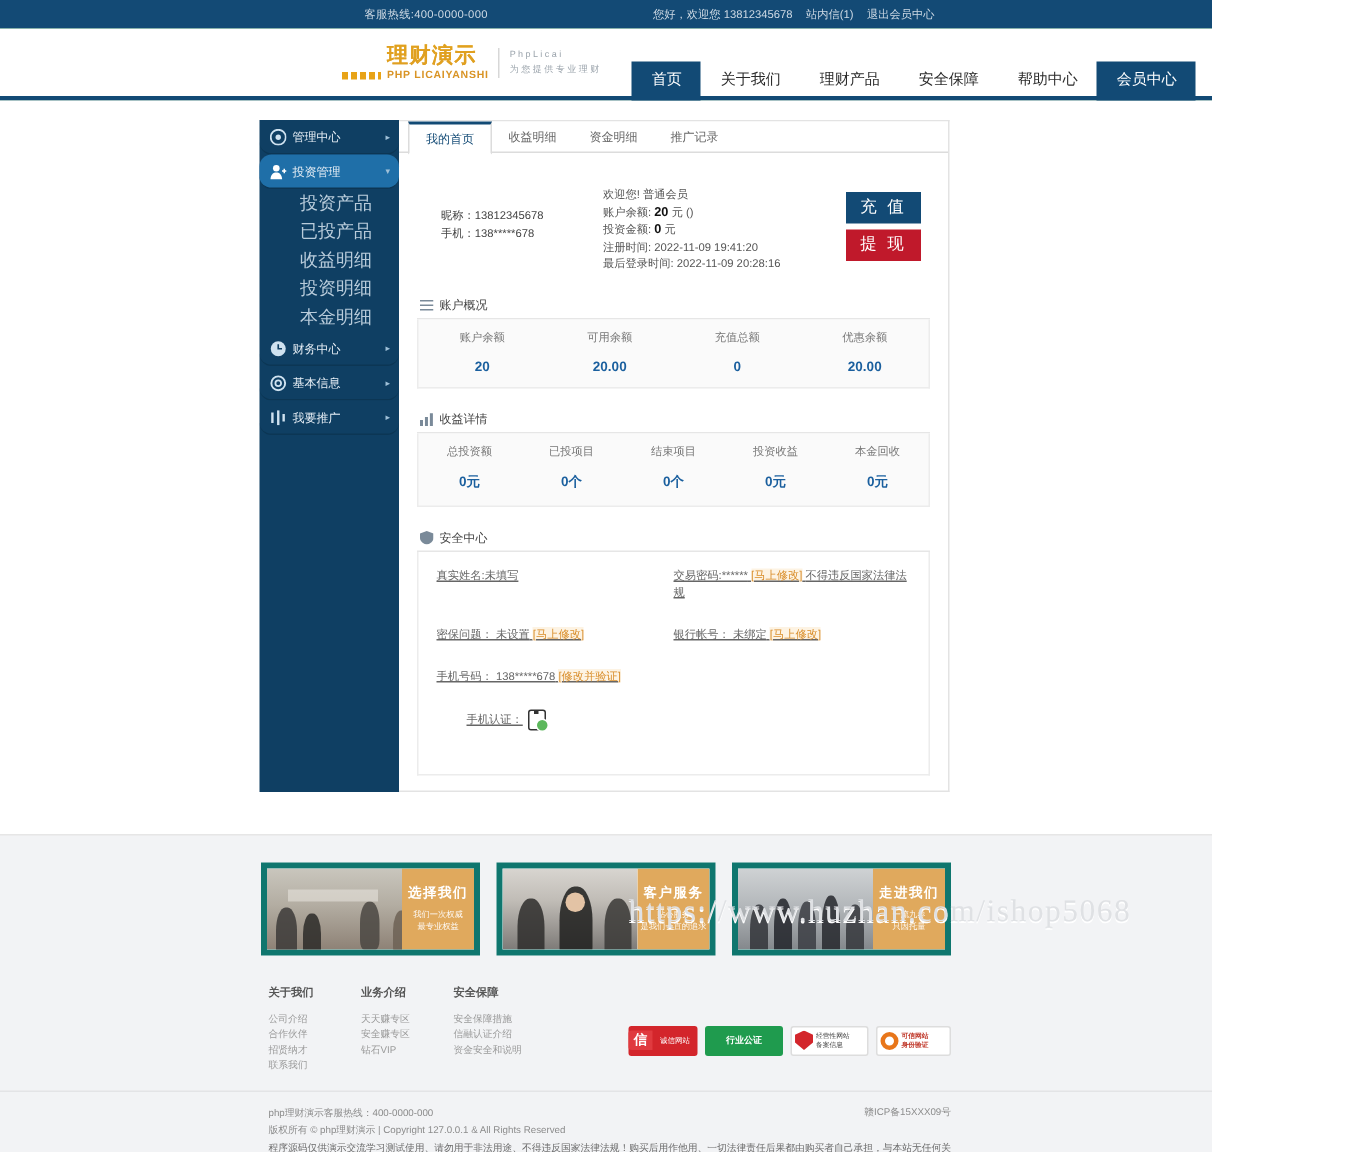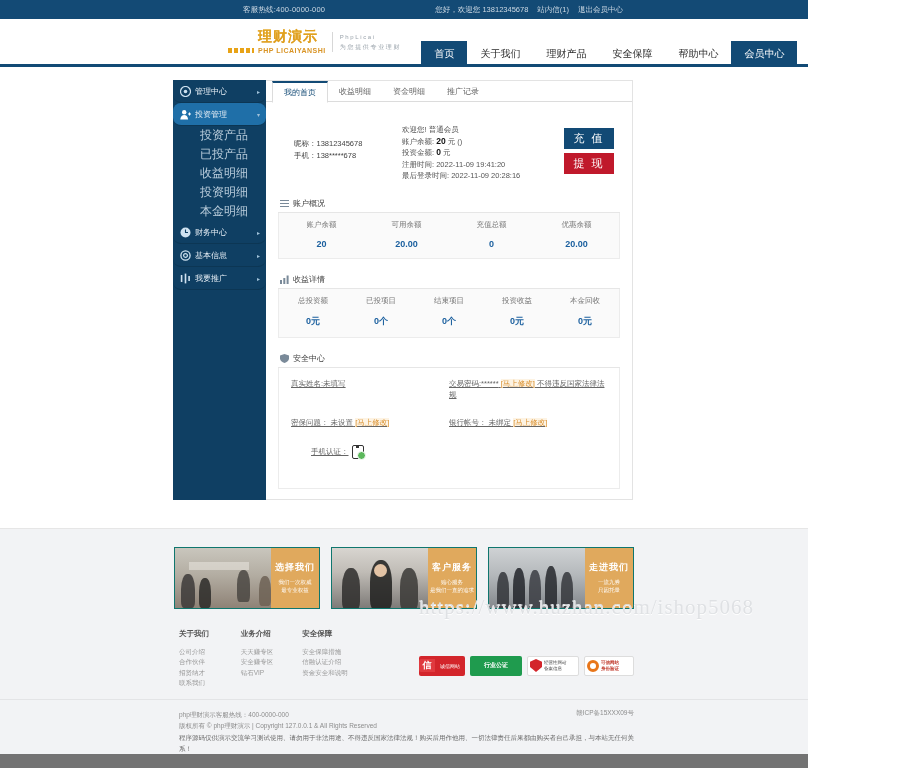--- a/index.html
+++ b/index.html
@@ -4,21 +4,21 @@
 <style>
   * { box-sizing: border-box; margin: 0; padding: 0; }
   html, body {
     width: 900px; height: 768px;
     font-family: "Liberation Sans", "DejaVu Sans", sans-serif;
     background: #ffffff;
     overflow: hidden;
     font-size: 12px;
     color: #333;
   }
-  .page { width: 808px; height: 768px; position: relative; background:#737373; }
+  .page { width: 808px; height: 768px; position: relative; background:#15803d; }
 
   
   .topbar {
     height: 19px; background: #134a75; color: #cdd9e4;
     display: flex; align-items: center; font-size: 7.5px;
   }
   .topbar .hotline { margin-left: 243px; letter-spacing: .2px;}
   .topbar .right { margin-left: auto; margin-right: 185px; display:flex; gap: 9px; }
   .topbar .right span { white-space: nowrap; }
   .topbar a { color:#cdd9e4; text-decoration:none;}
@@ -128,21 +128,21 @@
   .phone-badge { width:12px; height:14px; margin-left:3px; position:relative;
     border:1.5px solid #333; border-radius:2px; background:#fff;}
   .phone-badge:after{content:"";position:absolute;width:7px;height:7px;border-radius:50%;
     background:#5cb85c;right:-3px;bottom:-2px;border:1px solid #fff;}
   .phone-badge:before{content:"";position:absolute;width:3px;height:1.5px;background:#333;left:3.5px;top:0.5px;}
 
   
   .footer-band { background: #f2f3f5; padding: 18px 0 0 0; border-top:1px solid #e6e6e6;}
   .fcenter { width: 460px; margin: 0 auto; }
   .promos { display:flex; gap: 11px; }
-  .promo { flex:1 1 0; height: 62px; display:flex; border:1px solid #0f766e; background:#fff; overflow:hidden;}
+  .promo { flex:1 1 0; height: 62px; display:flex; border:4px solid #0f766e; background:#fff; overflow:hidden;}
   .promo .img { flex: 1 1 auto; position:relative; overflow:hidden; }
   .promo .cap { width: 48px; background:#e0a95d; color:#fff; display:flex; flex-direction:column;
     align-items:center; justify-content:center; padding: 0 2px;}
   .promo .cap .t { font-size: 9px; font-weight:bold; letter-spacing:1px; margin-bottom:4px;}
   .promo .cap .s { font-size: 5.5px; line-height: 8px; text-align:center; opacity:.95;}
 
   
   .ph { position:absolute; inset:0; }
   .ph1 { background:
      linear-gradient(180deg,#c9c6bd 0%,#b3ada2 45%,#8e8276 100%); }
@@ -427,20 +427,26 @@
               <div class="sec-cell">
                 <span>密保问题：  未设置</span>
                 <span class="lk brk">[马上修改]</span>
               </div>
               <div class="sec-cell">
                 <span>银行帐号：  未绑定</span>
                 <span class="lk brk">[马上修改]</span>
               </div>
             </div>
             <div class="sec-row single">
+              <div class="sec-cell">
+                <span>手机号码：  138*****678</span>
+                <span class="lk brk">[修改并验证]</span>
+              </div>
+            </div>
+            <div class="sec-row single">
               <div class="sec-cell phone-auth">
                 <span>手机认证：</span>
                 <span class="phone-badge"></span>
               </div>
             </div>
           </div>
 
         </div>
       </div>
     </div>

